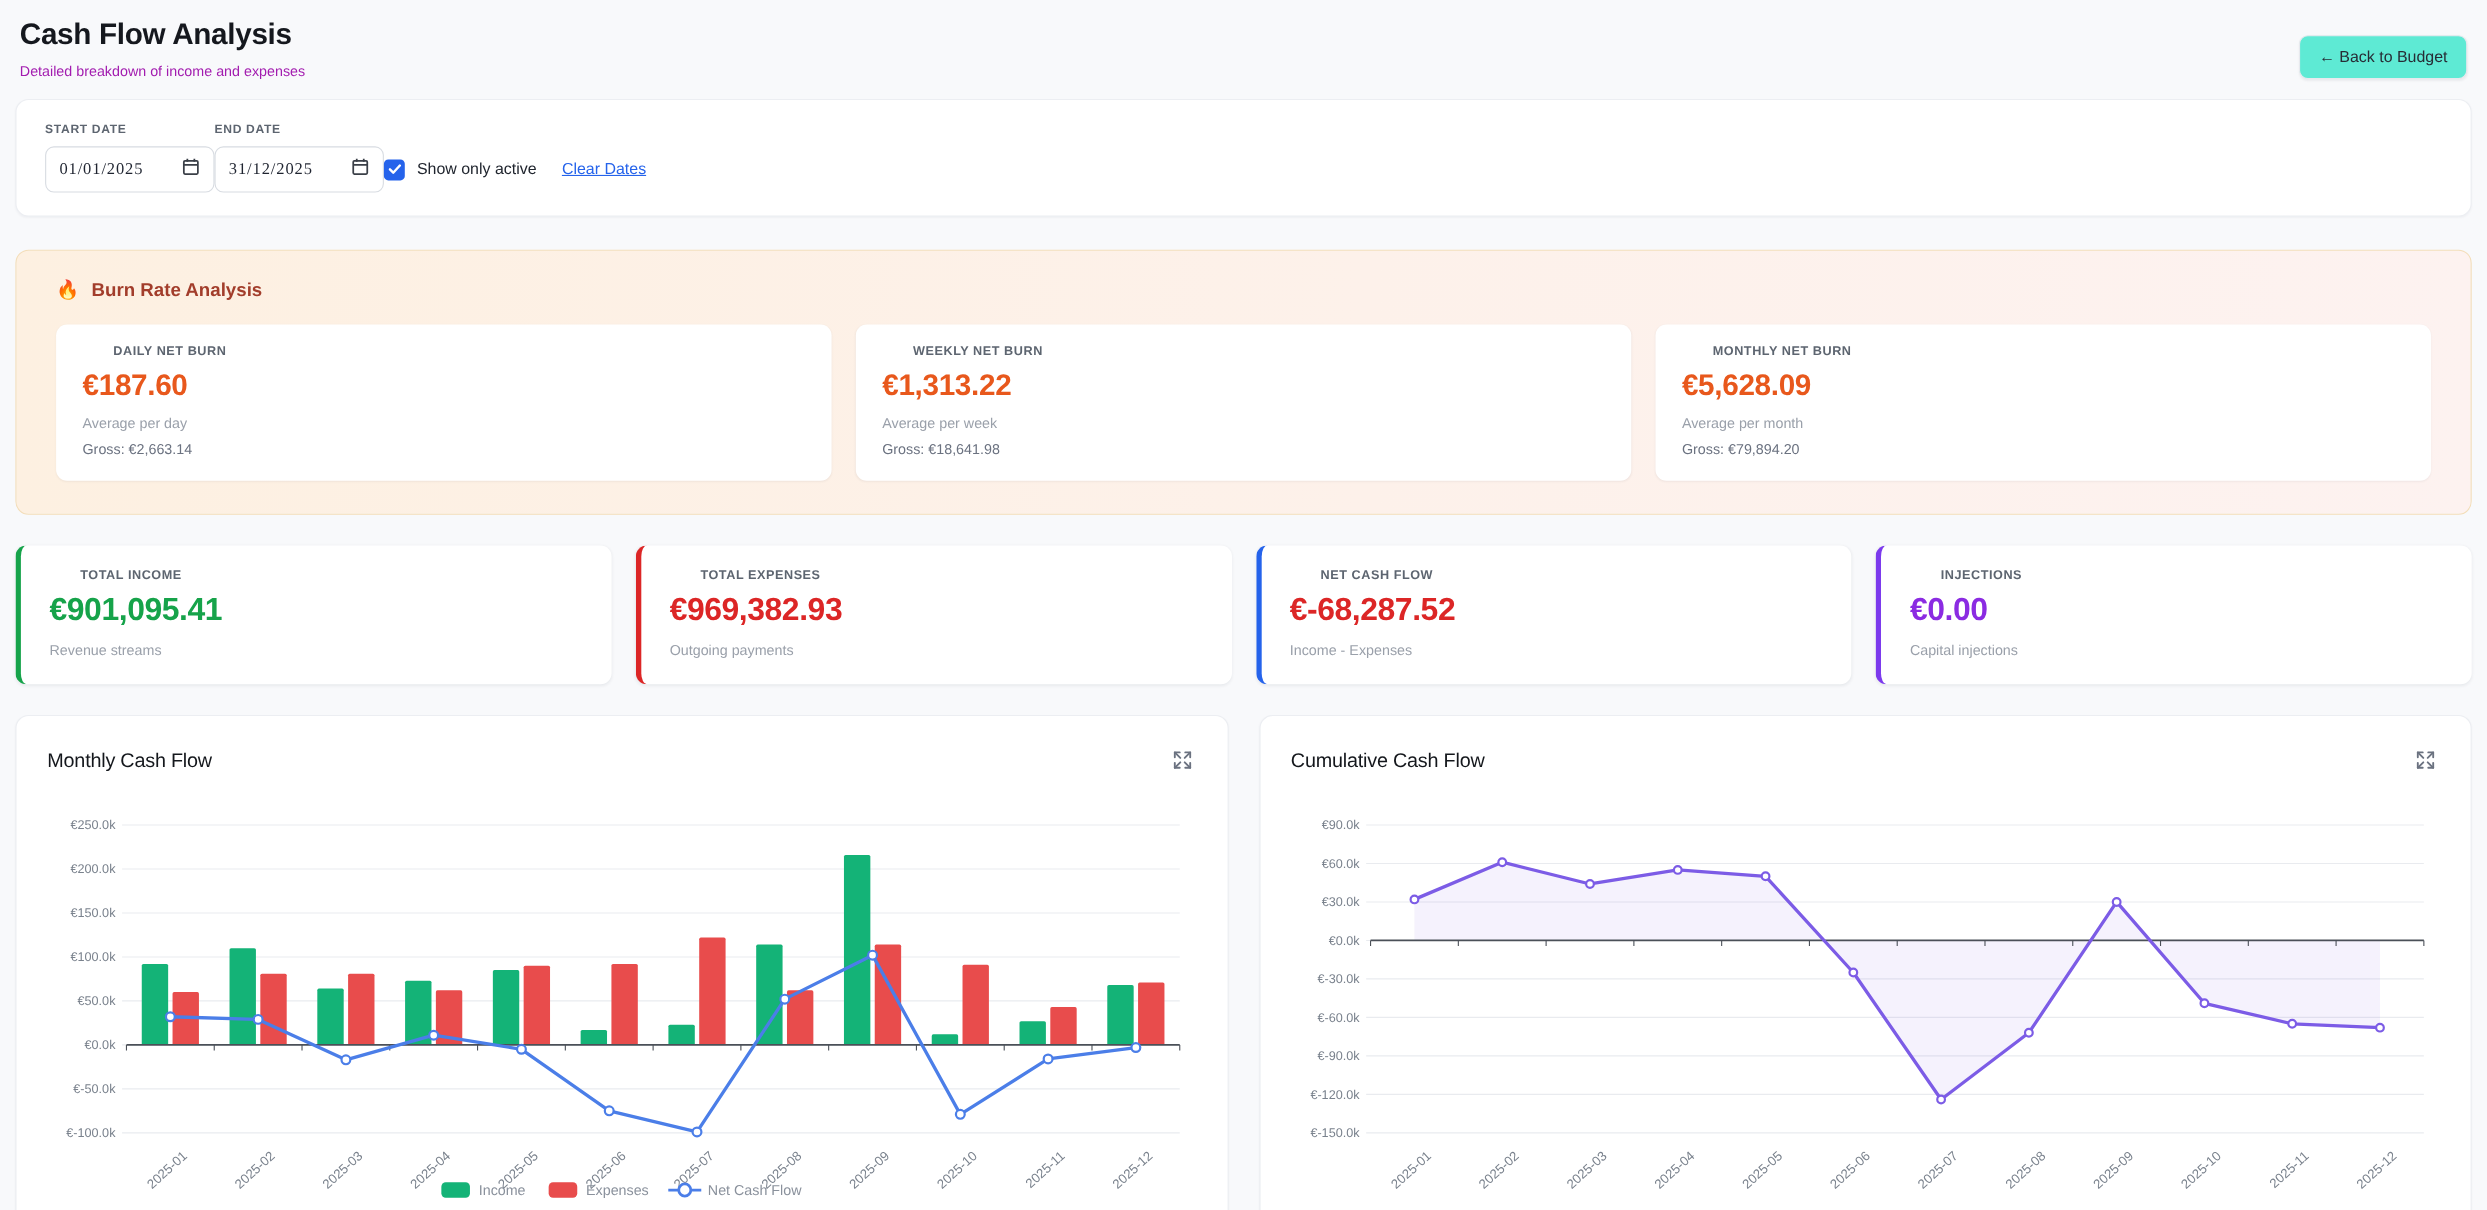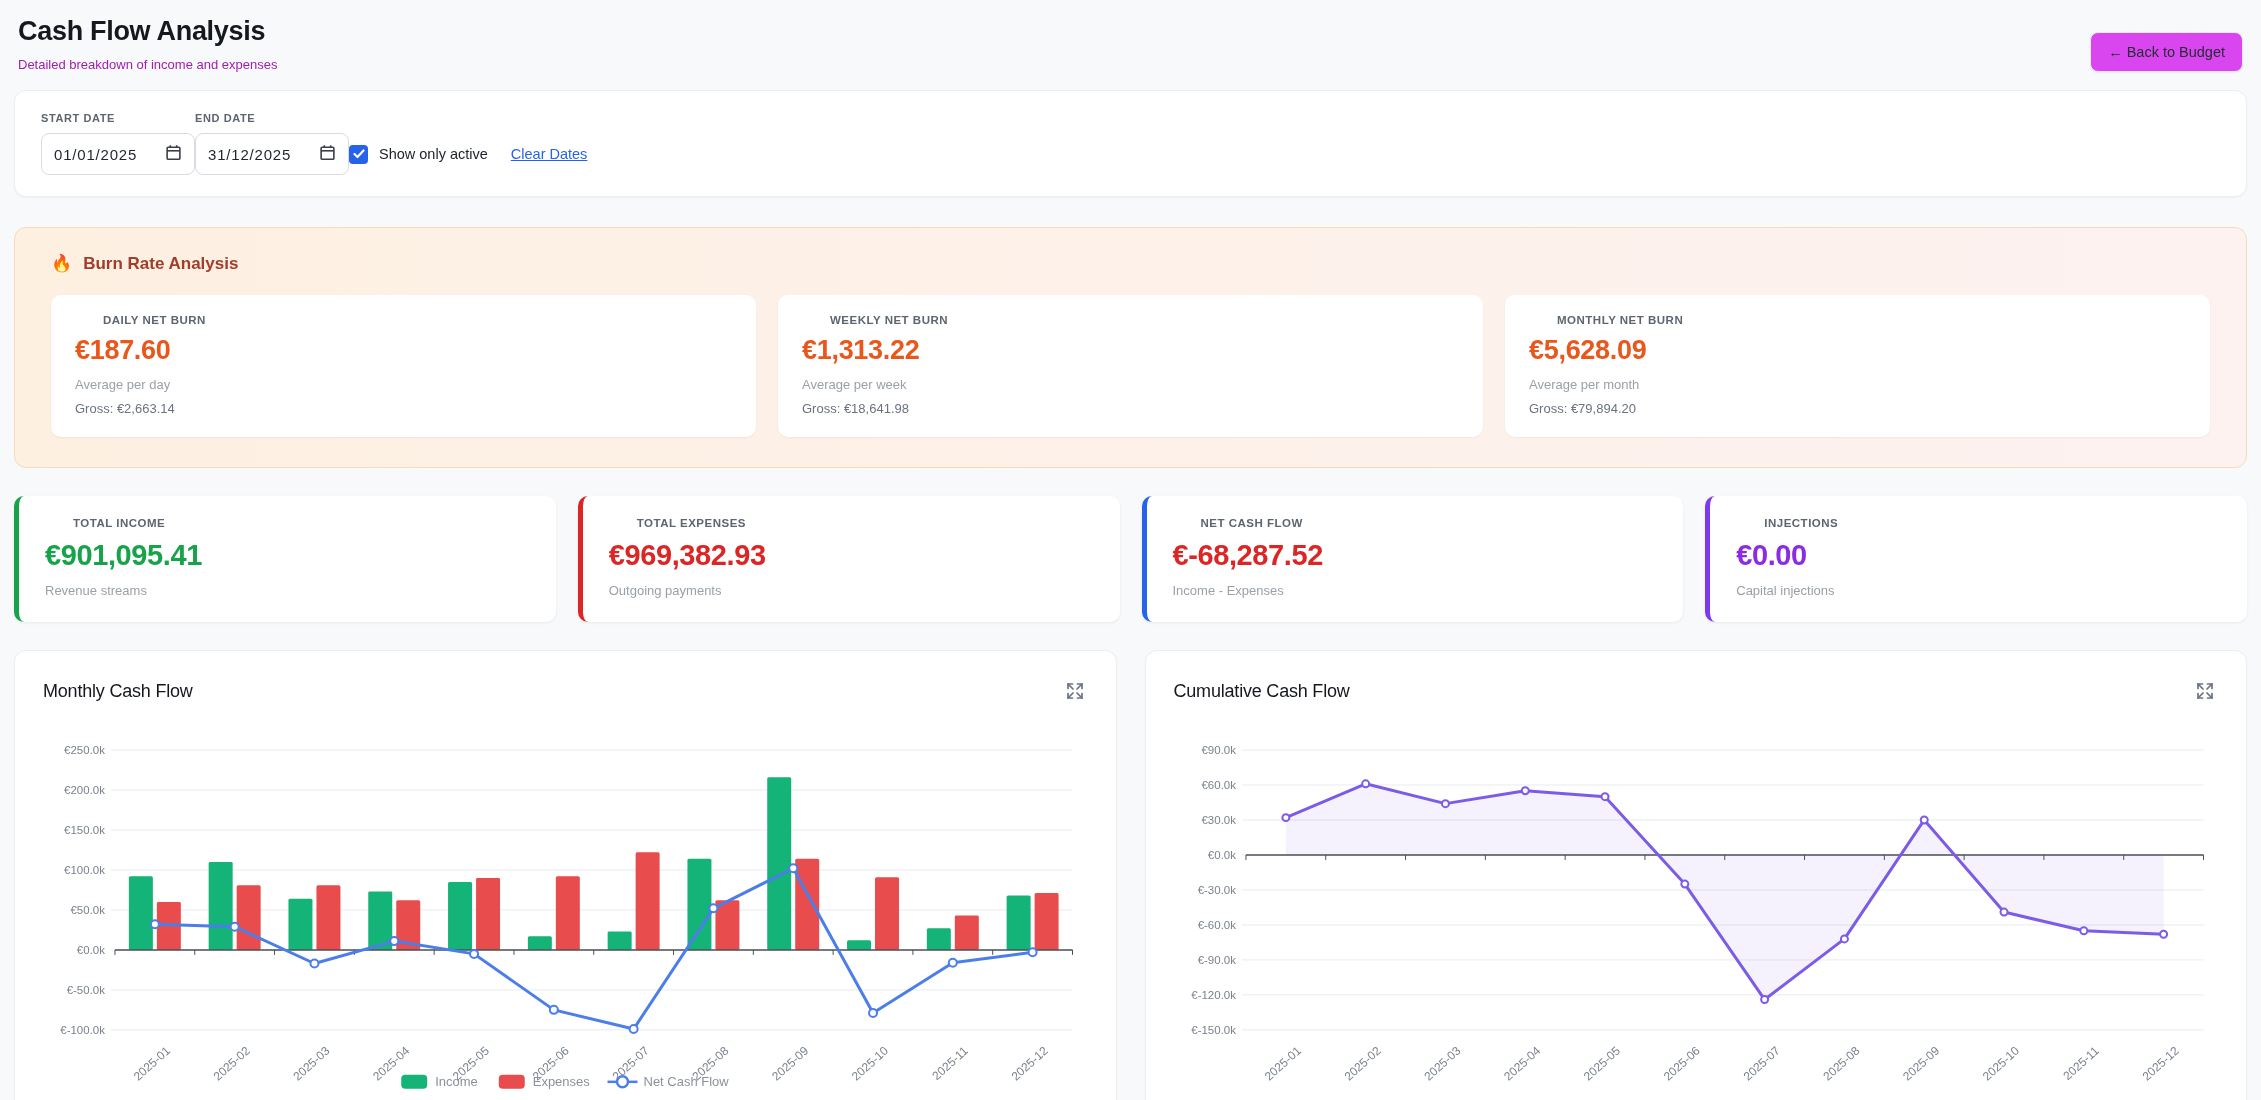--- a/index.html
+++ b/index.html
@@ -3,30 +3,30 @@
 <meta charset="utf-8">
 <style>
   * { margin:0; padding:0; box-sizing:border-box; }
   html,body { width:2261px; height:1100px; }
   body { background:#f8f9fb; font-family:"Liberation Sans", sans-serif; color:#1b1f27; overflow:hidden; }
   .page { padding:16px 14px; }
 
   .topbar { display:flex; justify-content:space-between; align-items:flex-end; padding:0 4px; }
   h1 { font-size:27px; font-weight:bold; letter-spacing:-0.3px; color:#15181e; }
   .subtitle { font-size:13px; color:#a21caf; margin-top:10px; }
-  .btn-back { background:#d946ef; border:1px solid #e7e9ee; border-radius:8px; padding:11px 17px;
+  .btn-back { background:#5eead4; border:1px solid #e7e9ee; border-radius:8px; padding:11px 17px;
               font-size:14.5px; color:#272c35; box-shadow:0 1px 2px rgba(16,24,40,.06); cursor:pointer;
               margin-top:6px; font-family:"Liberation Sans", sans-serif; }
 
   .card { background:#fff; border:1px solid #eceef2; border-radius:12px; box-shadow:0 1px 2px rgba(16,24,40,.04); }
   .filters { margin-top:18px; padding:21px 26px; display:flex; align-items:flex-end; }
   .flabel { font-size:11px; font-weight:bold; color:#5d6570; letter-spacing:.6px; margin-bottom:9px; }
   .dateinput { width:154px; height:42px; border:1px solid #d8dce2; border-radius:8px; display:flex; align-items:center;
                justify-content:space-between; padding:0 12px; font-size:15px; color:#1f2430; background:#fff;
-               letter-spacing:.8px; cursor:text; }
+               letter-spacing:.8px; cursor:text;font-family:Liberation Serif, serif; }
   .activewrap { display:flex; align-items:center; gap:11px; height:42px; }
   .checkbox { width:19px; height:19px; background:#2563eb; border-radius:4px; display:flex; align-items:center;
               justify-content:center; cursor:pointer; flex:none; }
   .chk-label { font-size:14.5px; color:#20252e; }
   .link { font-size:14.5px; color:#2563eb; text-decoration:underline; margin-left:12px; cursor:pointer; }
 
   .burn { margin-top:30px; border:1px solid #f3ddb8; border-radius:12px;
           background:linear-gradient(90deg,#fdf0e1 0%,#fdf1ea 55%,#fdf2f0 100%); padding:25px 36px 30px; }
   .burn-head { display:flex; align-items:center; gap:11px; font-size:17px; font-weight:bold; color:#a23d2b; margin-bottom:21px; }
   .burn-grid { display:grid; grid-template-columns:1fr 1fr 1fr; gap:22px; }

